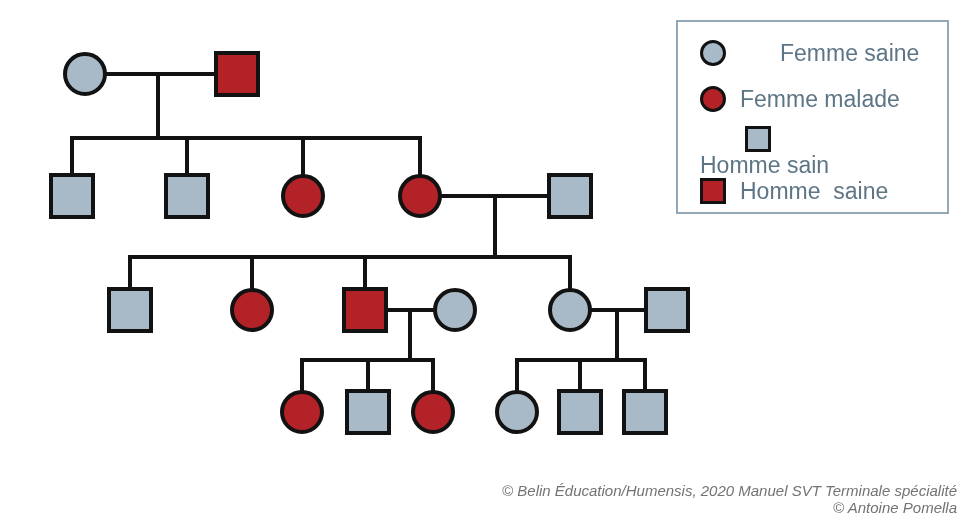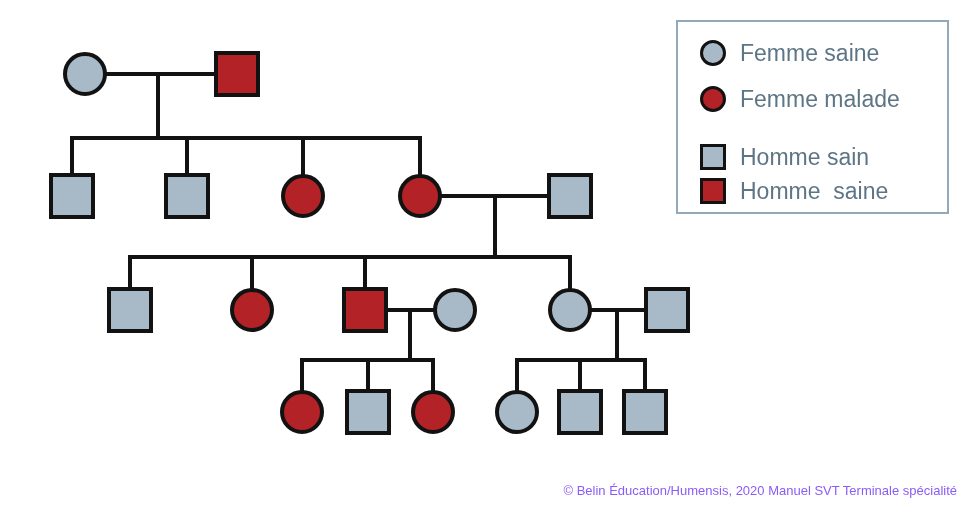--- a/index.html
+++ b/index.html
@@ -43,23 +43,23 @@
     background: #ffffff;
     box-sizing: border-box;
   }
   .legend-row {
     position: absolute;
     left: 22px;
     height: 38px;
     display: flex;
     align-items: center;
   }
-  .legend-row-0 { top: 12px; }
+  .legend-row-0 { top: 12px; gap: 40px; }
   .legend-row-1 { top: 58px; align-items: center; }
-  .legend-row-2 { top: 116px; }
+  .legend-row-2 { top: 104px; flex-direction: column; }
   .legend-row-3 { top: 150px; }
 
   .legend-symbol {
     width: 26px;
     height: 26px;
     flex: 0 0 26px;
     box-sizing: border-box;
     border: 3px solid #121212;
     margin-right: 14px;
   }
@@ -77,22 +77,23 @@
   }
 
   
   #caption {
     position: absolute;
     right: 12px;
     top: 482px;
     width: 520px;
     text-align: right;
     font-family: "Liberation Sans", sans-serif;
-    font-size: 13px;
-    color: #8b5cf6;
+    font-style: italic;
+    font-size: 15px;
+    color: #737373;
     line-height: 17px;
   }
   #caption .caption-line { display: block; }
 </style>
 </head>
 <body>
 
 <div id="pedigree-figure">
 
   <svg id="pedigree-svg" viewBox="0 0 969 525" xmlns="http://www.w3.org/2000/svg">
@@ -161,15 +162,16 @@
       <span class="legend-label">Homme sain</span>
     </div>
     <div class="legend-row legend-row-3">
       <span class="legend-symbol fill-affected"></span>
       <span class="legend-label">Homme  saine</span>
     </div>
   </div>
 
   <div id="caption">
     <span class="caption-line">© Belin Éducation/Humensis, 2020 Manuel SVT Terminale spécialité</span>
+    <span class="caption-line">© Antoine Pomella</span>
   </div>
 
 </div>
 
 </body></html>

